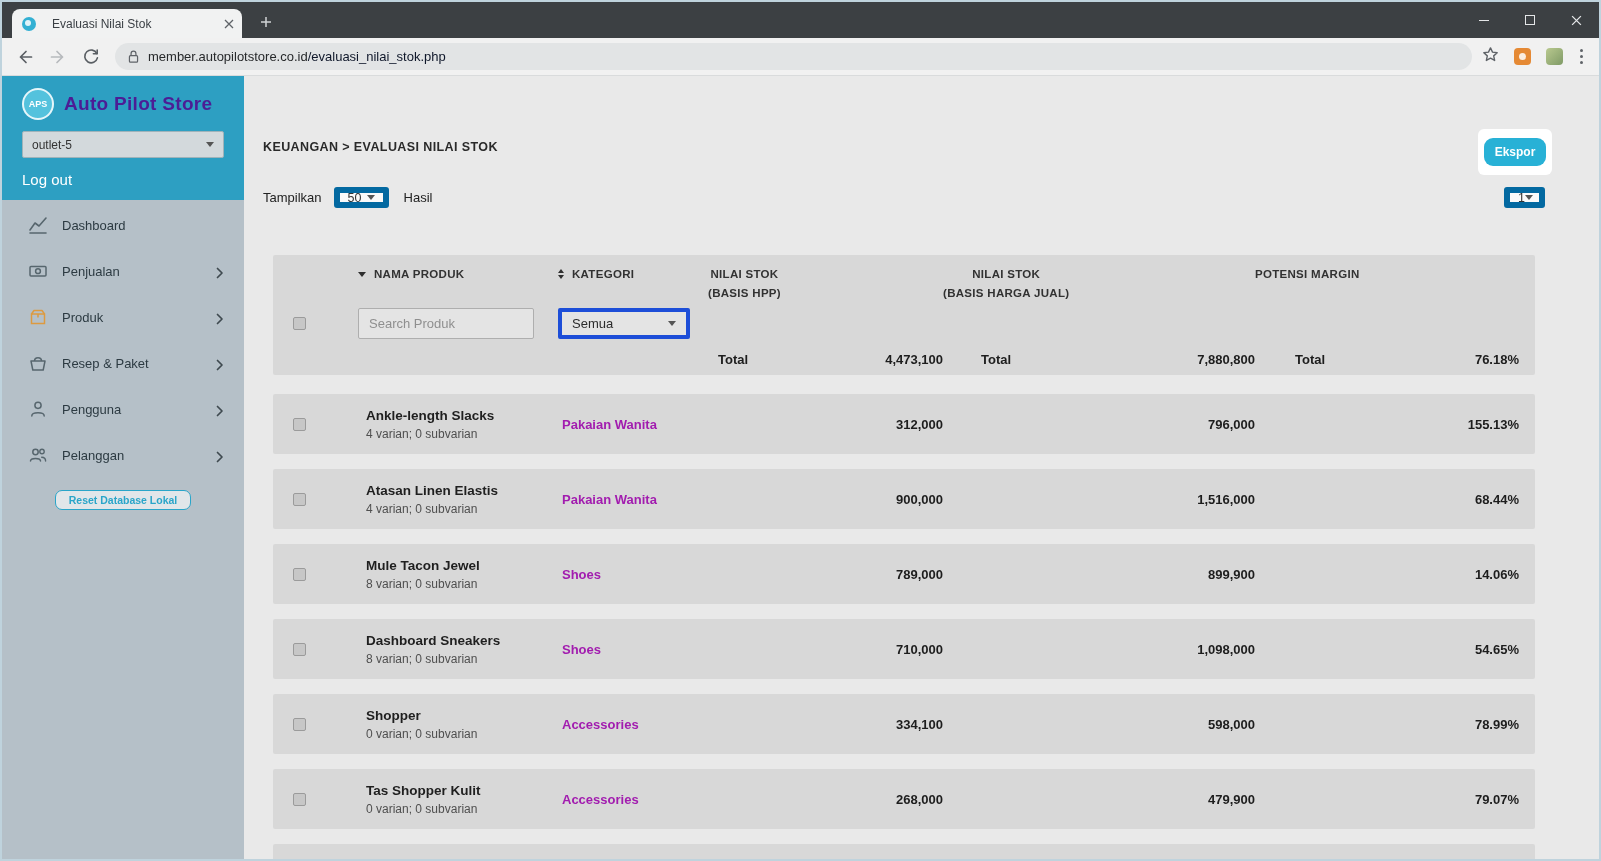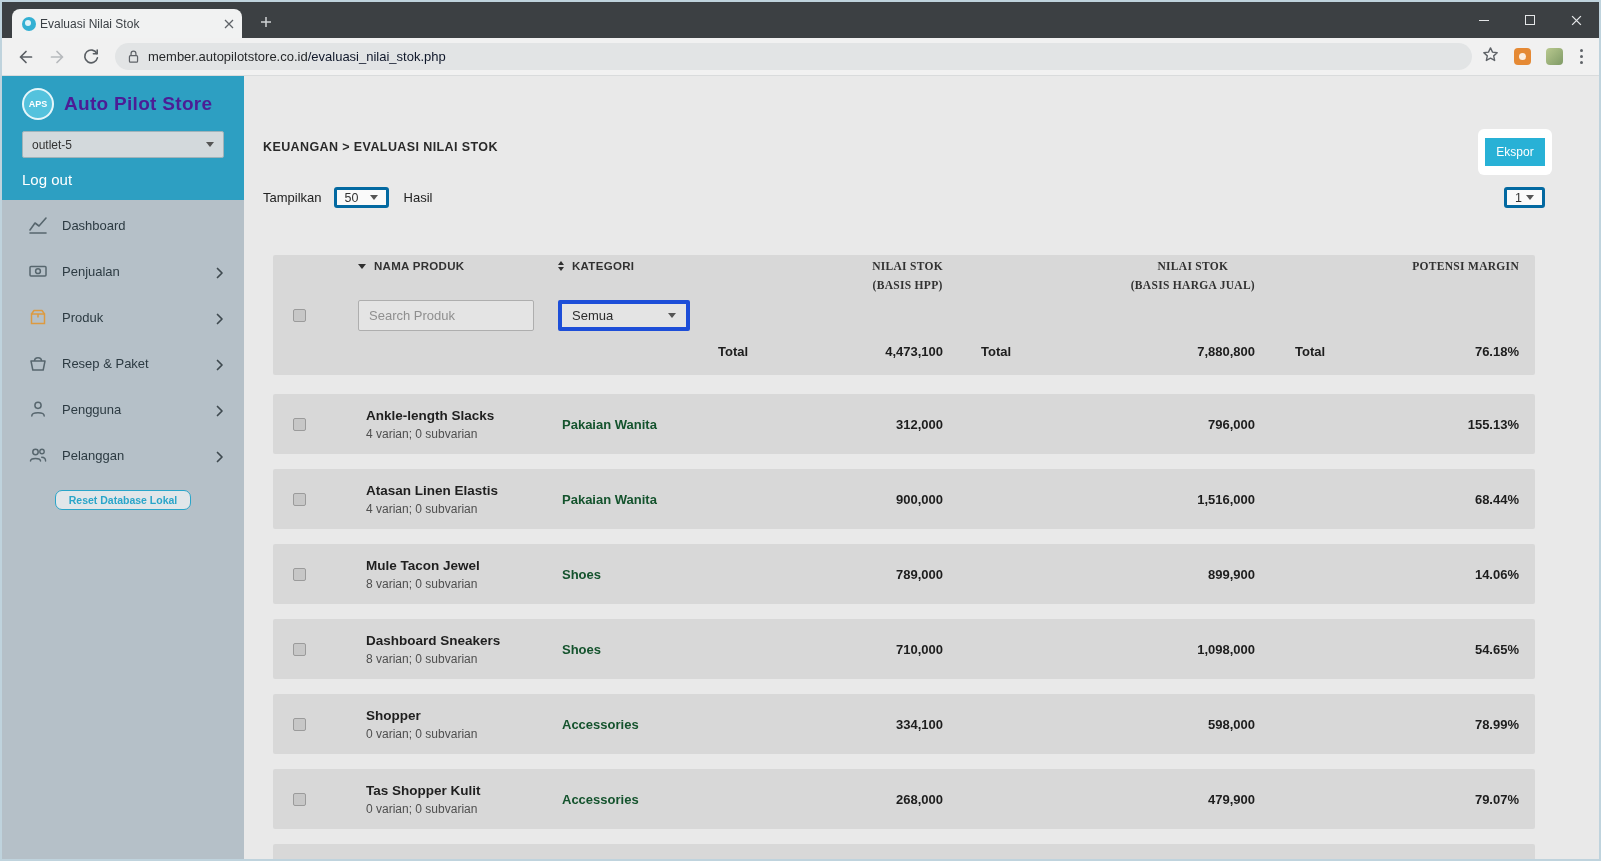--- a/index.html
+++ b/index.html
@@ -1,21 +1,21 @@
 <!DOCTYPE html>
 <html><head>
 <meta charset="utf-8">
 <style>
   * { margin:0; padding:0; box-sizing:border-box; }
   html,body { font-family:"Liberation Sans", sans-serif; background:#8fa6b2; }
   .window { width:1601px; height:861px; border:2px solid #bfd3dd; background:#e9e9e9; overflow:hidden; position:relative; }
 
   
   .titlebar { height:36px; background:#3c4043; display:flex; align-items:flex-end; position:relative; }
-  .tab { width:230px; height:29px; margin-left:10px; background:#f1f2f2; border-radius:8px 8px 0 0; display:flex; align-items:center; gap:4px; padding:0 8px 0 10px; }
+  .tab { width:230px; height:29px; margin-left:10px; background:#f1f2f2; border-radius:8px 8px 0 0; display:flex; align-items:center; gap:16px; padding:0 8px 0 10px; }
   .favicon { width:14px; height:14px; border-radius:50%; background:#33b0d3; position:relative; flex:0 0 auto; }
   .favicon::after { content:""; position:absolute; left:3px; top:3px; width:6px; height:6px; border-radius:50%; background:rgba(255,255,255,.85); }
   .tab-title { flex:1; font-size:12px; color:#3a3f44; white-space:nowrap; overflow:hidden; }
   .tab-close svg, .win-x svg { display:block; }
   .newtab { width:28px; height:28px; margin:0 0 2px 10px; display:flex; align-items:center; justify-content:center; }
   .win-controls { position:absolute; right:0; top:0; height:36px; display:flex; }
   .win-controls > span { width:46px; height:36px; display:flex; align-items:center; justify-content:center; }
   .ic-min { width:10px; height:0; border-top:1.5px solid #e4e6e8; display:block; }
   .ic-max { width:10px; height:10px; border:1.3px solid #e4e6e8; display:block; }
 
@@ -48,62 +48,62 @@
   .menu-item { position:relative; height:46px; display:flex; align-items:center; padding:0 22px 0 26px; cursor:pointer; }
   .menu-item .mi-ic { width:20px; height:20px; flex:0 0 auto; display:flex; }
   .menu-item .mi-label { margin-left:14px; font-size:13px; color:#2c3a42; }
   .menu-item .chev { position:absolute; right:20px; top:17px; }
   .reset-btn { display:block; margin:12px auto 0; background:rgba(255,255,255,.6); border:1px solid #2aa5c9; color:#2aa5c9; font-size:10.5px; font-weight:600; border-radius:7px; padding:3px 13px; cursor:pointer; font-family:"Liberation Sans", sans-serif; }
 
   
   .content { position:relative; flex:1; height:783px; background:#e9e9e9; overflow:hidden; }
   .breadcrumb { margin:64px 0 0 19px; font-size:12.5px; font-weight:700; letter-spacing:.4px; color:#2a2a2a; }
   .export-wrap { position:absolute; top:53px; right:47px; width:74px; height:46px; background:#ffffff; border-radius:6px; display:flex; align-items:center; justify-content:center; }
-  .export-btn { background:#28b1d6; color:#fff; border:none; border-radius:0; font-size:12px; font-weight:400; padding:7px 11px; cursor:pointer; font-family:"Liberation Sans", sans-serif; }
+  .export-btn { background:#28b1d6; color:#fff; border:none; border-radius:9px; font-size:12px; font-weight:700; padding:7px 11px; cursor:pointer; font-family:"Liberation Sans", sans-serif; }
   .show-row { margin:30px 0 0 19px; height:27px; display:flex; align-items:center; font-size:13px; color:#222; }
-  .mini-select { display:inline-flex; align-items:center; justify-content:space-between; height:21px; background:#fafafa; border:3px solid #0369a1; border-radius:3px; padding:0 8px; font-size:12.5px; color:#333; cursor:pointer; }
+  .mini-select { display:inline-flex; align-items:center; justify-content:space-between; height:21px; background:#fafafa; border:6px solid #0369a1; border-radius:3px; padding:0 8px; font-size:12.5px; color:#333; cursor:pointer; }
   .show-row .mini-select { width:55px; margin-left:12px; }
   .hasil { margin-left:15px; font-weight:500; }
   .page-select { position:absolute; top:111px; right:54px; width:41px; }
 
   
   .table { margin:44px 64px 0 29px; }
   .card { background:#d8d8d8; border-radius:2px; }
   .trow { display:flex; }
   .cell { flex:0 0 auto; }
   .c-check { width:85px; }
   .c-product { width:200px; }
   .c-category { width:150px; }
   .c-hpp { width:235px; }
   .c-hj { width:312px; }
   .c-margin { flex:1 1 auto; padding-right:16px; }
 
-  .thead { height:120px; padding-top:4px; margin-bottom:19px; }
+  .thead { height:120px; padding-top:12px; margin-bottom:19px; }
   .labels { height:36px; align-items:flex-start; }
   .th { font-size:11.5px; font-weight:700; color:#323232; letter-spacing:.3px; line-height:14px; }
   .th-flex { display:flex; align-items:center; }
-  .thr { text-align:right;font-family:Liberation Serif, serif; }
+  .thr { text-align:left; }
   .th2 { display:inline-flex; flex-direction:column; align-items:center; gap:5px; }
   .filters { height:40px; align-items:center; }
   .totals-row { height:32px; align-items:center; font-size:13px; }
   .pair { display:flex; align-items:center; justify-content:space-between; }
   .pair.p1 { padding-left:10px; }
   .pair.p2 { padding-left:38px; }
   .pair.p3 { padding-left:40px; }
   .tl, .tv { font-weight:700; color:#1d1d1d; }
 
   .checkbox { display:block; width:13px; height:13px; margin-left:20px; background:#c7c7c7; border:1px solid #9b9b9b; border-radius:2px; cursor:pointer; }
   .search { width:176px; height:31px; background:#e4e4e4; border:1px solid #aeaeae; border-radius:2px; padding:0 10px; font-size:13px; color:#333; font-family:"Liberation Sans", sans-serif; }
   .search::placeholder { color:#8f8f8f; }
   .filter-select { width:132px; height:31px; background:#e4e4e4; border:4px solid #1d4ed8; border-radius:2px; display:flex; align-items:center; justify-content:space-between; padding:0 10px; font-size:13px; color:#2c2c2c; cursor:pointer; }
 
   .row { height:60px; margin-bottom:15px; align-items:center; }
   .pname { font-size:13.5px; font-weight:700; color:#1f1f1f; padding-left:8px; }
   .pvar { font-size:12px; color:#4f4f4f; padding-left:8px; margin-top:4px; }
-  .pcat { font-size:13px; font-weight:700; color:#14532d; padding-left:4px; }
+  .pcat { font-size:13px; font-weight:700; color:#a21caf; padding-left:4px; }
   .val { text-align:right; font-size:13px; font-weight:600; color:#1d1d1d; }
   .marg { font-weight:700; }
   .partial { height:40px; margin-top:0; }
 
   
   .caret { width:0; height:0; border-left:4px solid transparent; border-right:4px solid transparent; border-top:5px solid #555; }
   .tri-dn { display:inline-block; width:0; height:0; border-left:4.5px solid transparent; border-right:4.5px solid transparent; border-top:5px solid #2f2f2f; }
   .tri-up-s { width:0; height:0; border-left:3.5px solid transparent; border-right:3.5px solid transparent; border-bottom:4px solid #2f2f2f; }
   .tri-dn-s { width:0; height:0; border-left:3.5px solid transparent; border-right:3.5px solid transparent; border-top:4px solid #2f2f2f; }
   .sort-down { margin-right:8px; }

